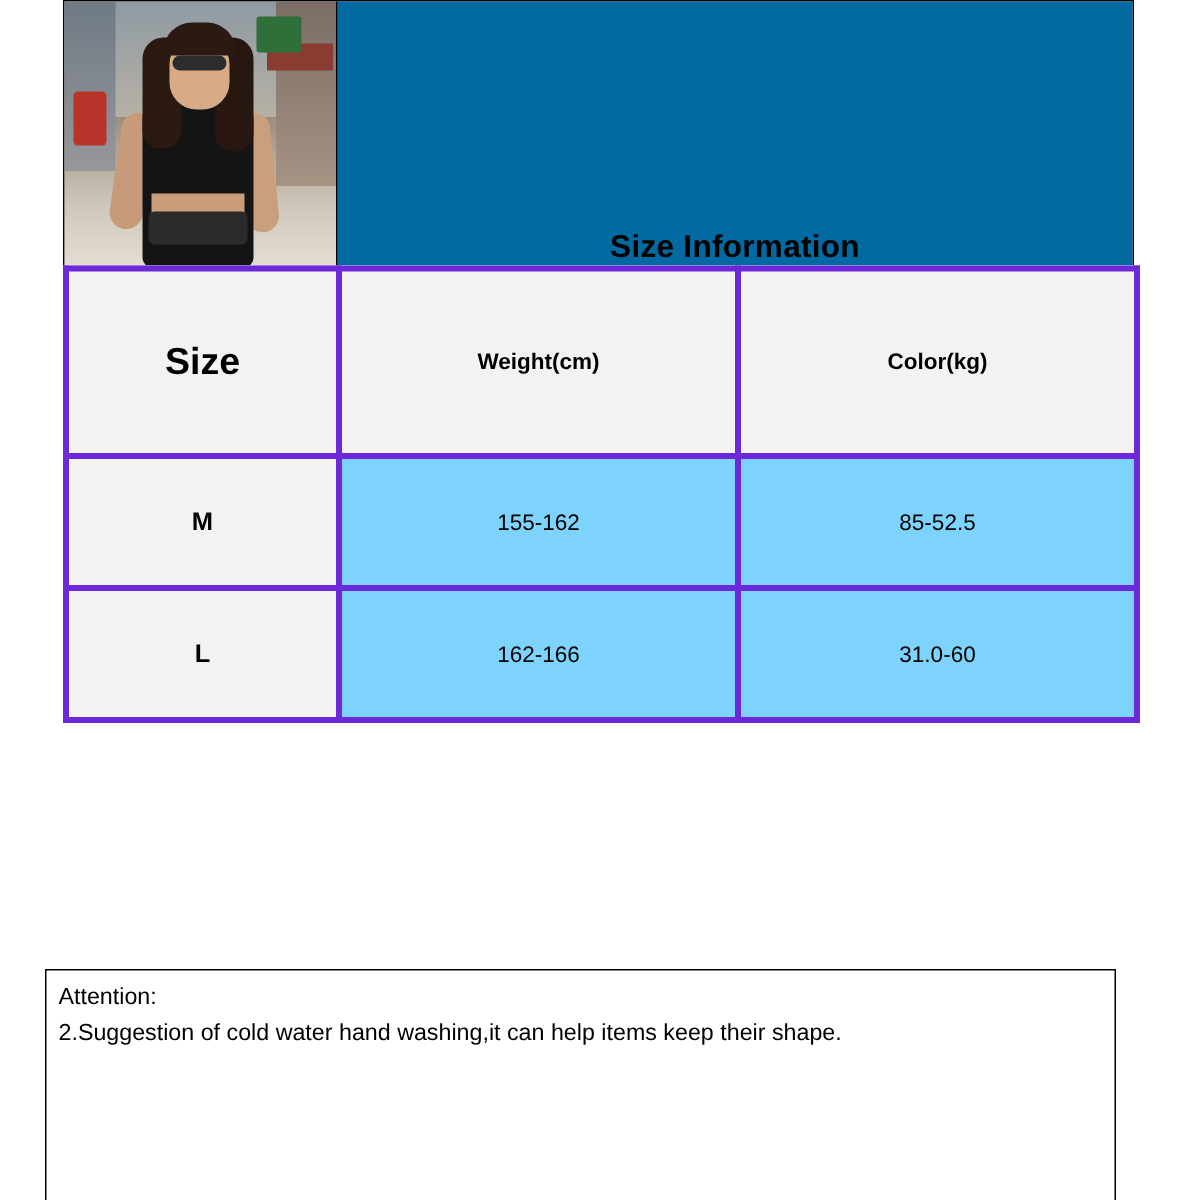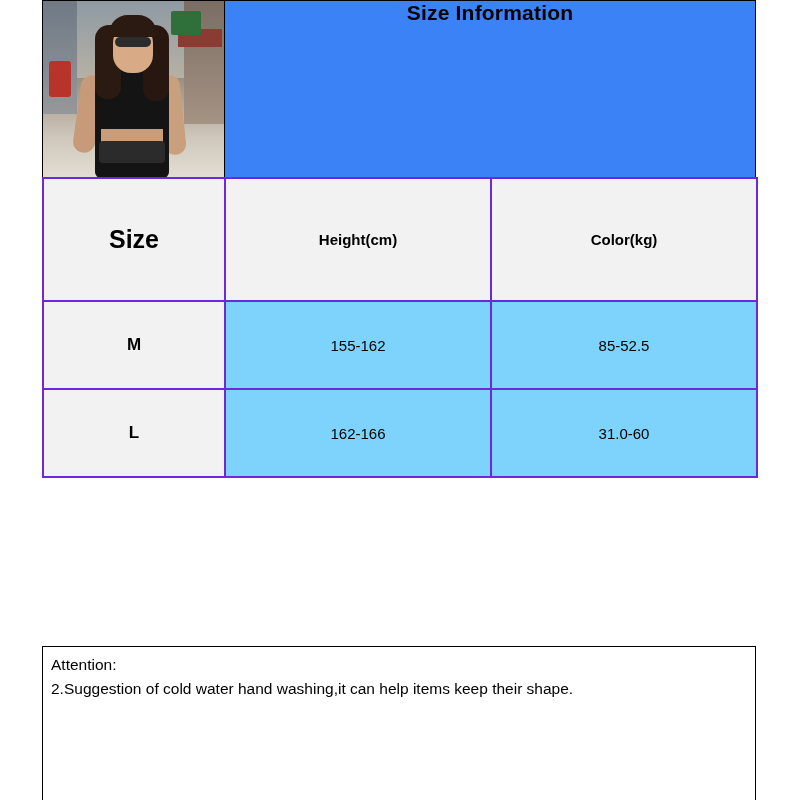--- a/index.html
+++ b/index.html
@@ -114,43 +114,43 @@
     background: #2a1a12; border-radius: 24px 24px 4px 4px;
   }
   .ph-glass {
     position: absolute; left: 72px; top: 36px; width: 36px; height: 10px;
     background: #2c2c2c; border-radius: 5px;
   }
 
   .title-cell {
     flex: 1 1 auto;
     display: flex;
-    align-items: flex-start;
+    align-items: flex-end;
     justify-content: center;
-    background: #3b82f6;
+    background: #0369a1;
   }
   .title-text {
     font-size: 21px;
     font-weight: bold;
     letter-spacing: .2px;
     color: #000;
   }
 
   
   .size-table {
     position: absolute;
     left: 42px;
     top: 177px;
     width: 714px;
     border-collapse: collapse;
     table-layout: fixed;
     background: #ffffff;
   }
   .size-table th, .size-table td {
-    border: 2px solid #6d28d9;
+    border: 4px solid #6d28d9;
     text-align: center;
     vertical-align: middle;
     padding: 12px;
   }
   .col-size   { width: 182px; }
   .col-height { width: 266px; }
   .col-weight { width: 266px; }
 
   thead th {
     height: 97px;
@@ -173,21 +173,21 @@
   }
   td.cell-val {
     background: #7dd3fc;
     font-size: 15px;
     font-weight: normal;
   }
 
   
   .attention {
     position: absolute;
-    left: 42px;
+    left: 30px;
     top: 646px;
     width: 714px;
     height: 154px;
     box-sizing: border-box;
     border: 1px solid #000;
     border-bottom: none;
     background: #ffffff;
     padding: 6px 8px 0 8px;
   }
   .attention p {
@@ -230,21 +230,21 @@
 
   <table class="size-table">
     <colgroup>
       <col class="col-size">
       <col class="col-height">
       <col class="col-weight">
     </colgroup>
     <thead>
       <tr>
         <th class="hdr-size">Size</th>
-        <th class="hdr-metric">Height(cm)</th>
+        <th class="hdr-metric">Weight(cm)</th>
         <th class="hdr-metric">Color(kg)</th>
       </tr>
     </thead>
     <tbody>
       <tr>
         <td class="cell-size">M</td>
         <td class="cell-val">155-162</td>
         <td class="cell-val">85-52.5</td>
       </tr>
       <tr>

